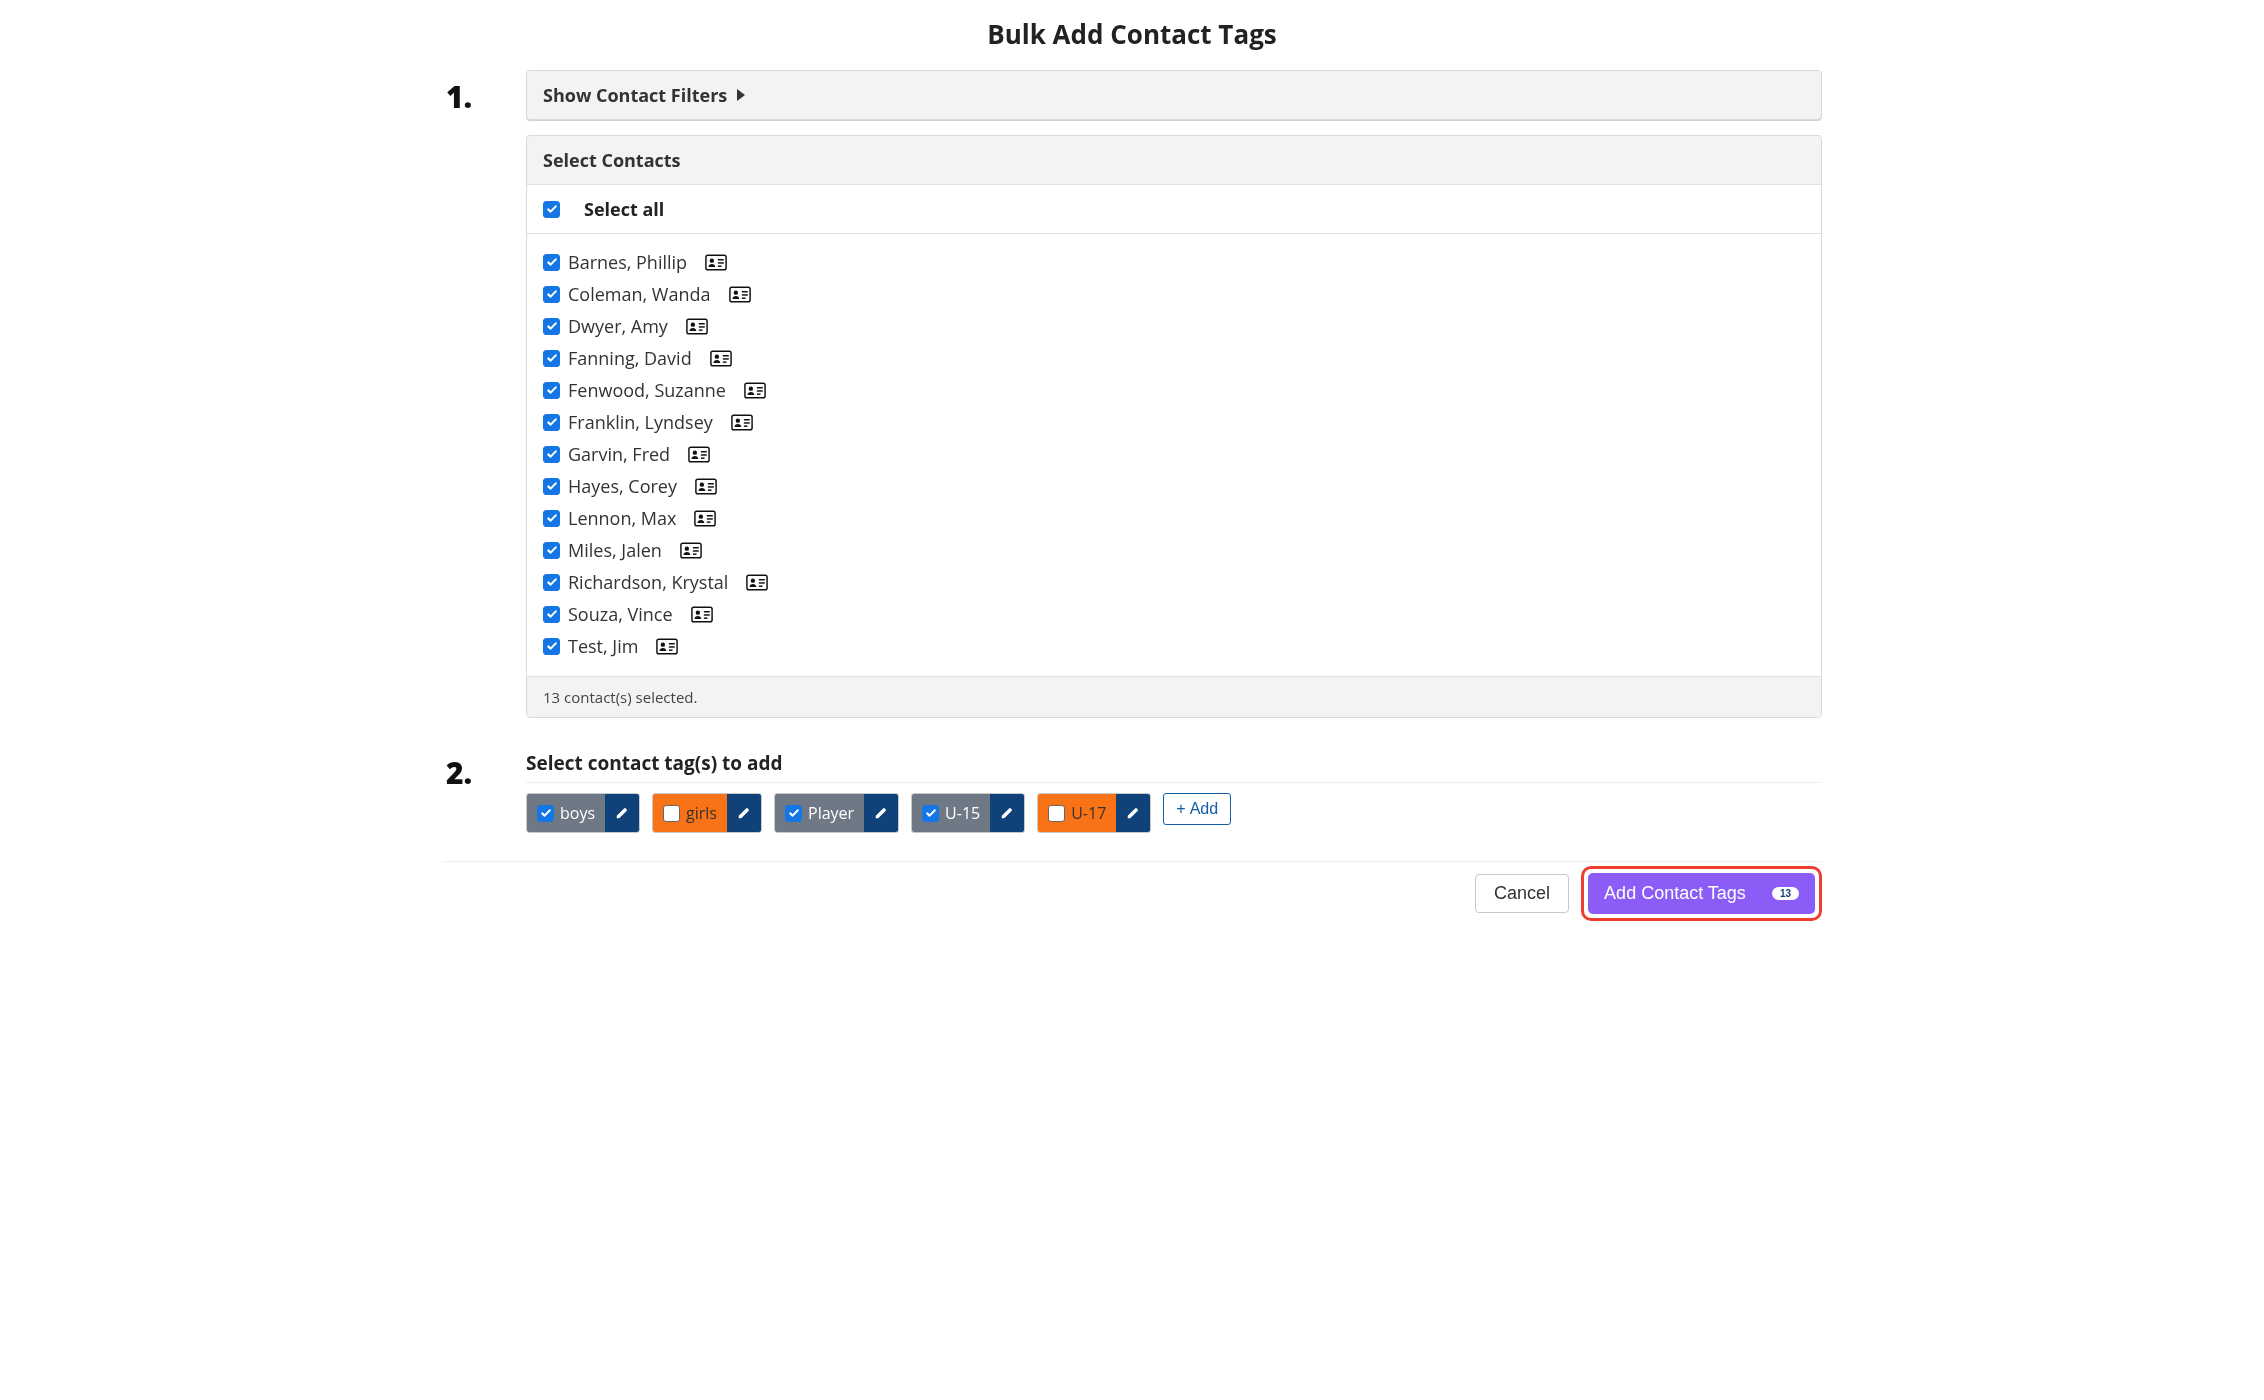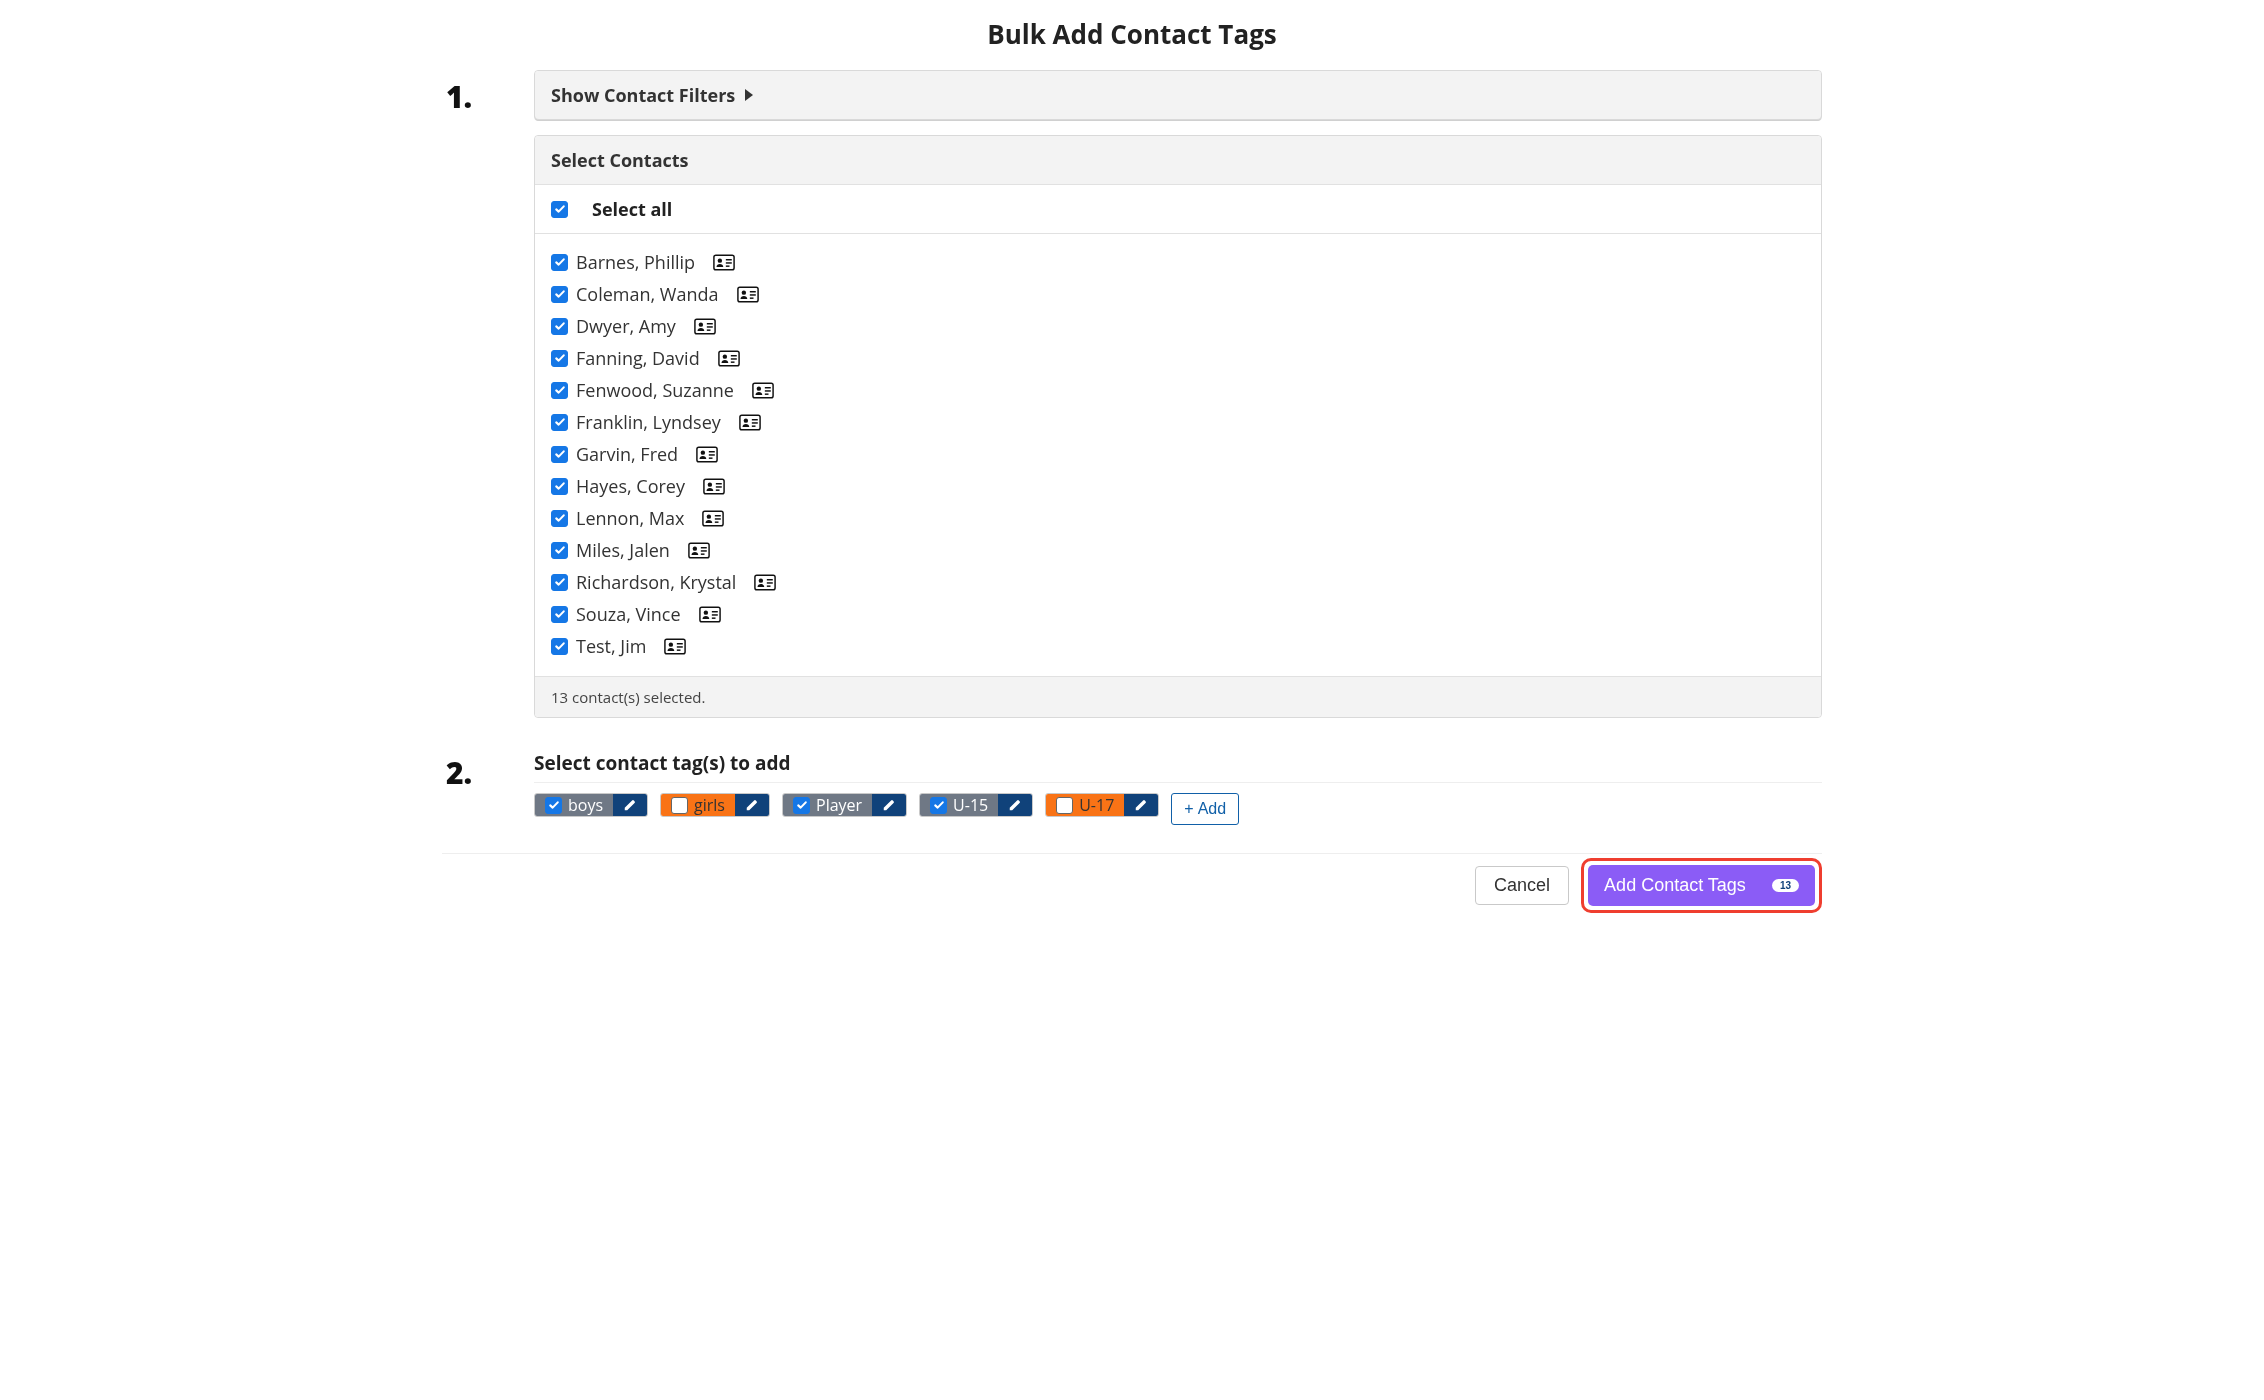--- a/index.html
+++ b/index.html
@@ -31,21 +31,20 @@
   .step-number {
     font-size: 30px;
     font-weight: 800;
     color: #111;
     width: 56px;
     padding-top: 6px;
     padding-left: 4px;
   }
   .step-body {
     flex: 1;
-    margin-left: 8px;
   }
 
   .panel {
     border: 1px solid #d9d9d9;
     border-radius: 4px;
     background: #fff;
   }
   .panel + .panel { margin-top: 12px; }
 
   .panel-header {
@@ -146,21 +145,21 @@
     display: flex;
     gap: 12px;
     flex-wrap: wrap;
   }
   .tag-chip {
     display: inline-flex;
     align-items: stretch;
     border-radius: 3px;
     overflow: hidden;
     border: 1px solid #c9c9c9;
-    height: 24px;
+    height: 40px;
   }
   .tag-chip.selected .tag-chip-main {
     background: #6f7885;
     color: #fff;
   }
   .tag-chip.selected .tag-chip-main .chk.checked { background:#1577e6; border-color:#1577e6; }
   .tag-chip .tag-chip-main {
     display: inline-flex;
     align-items: center;
     gap: 6px;

